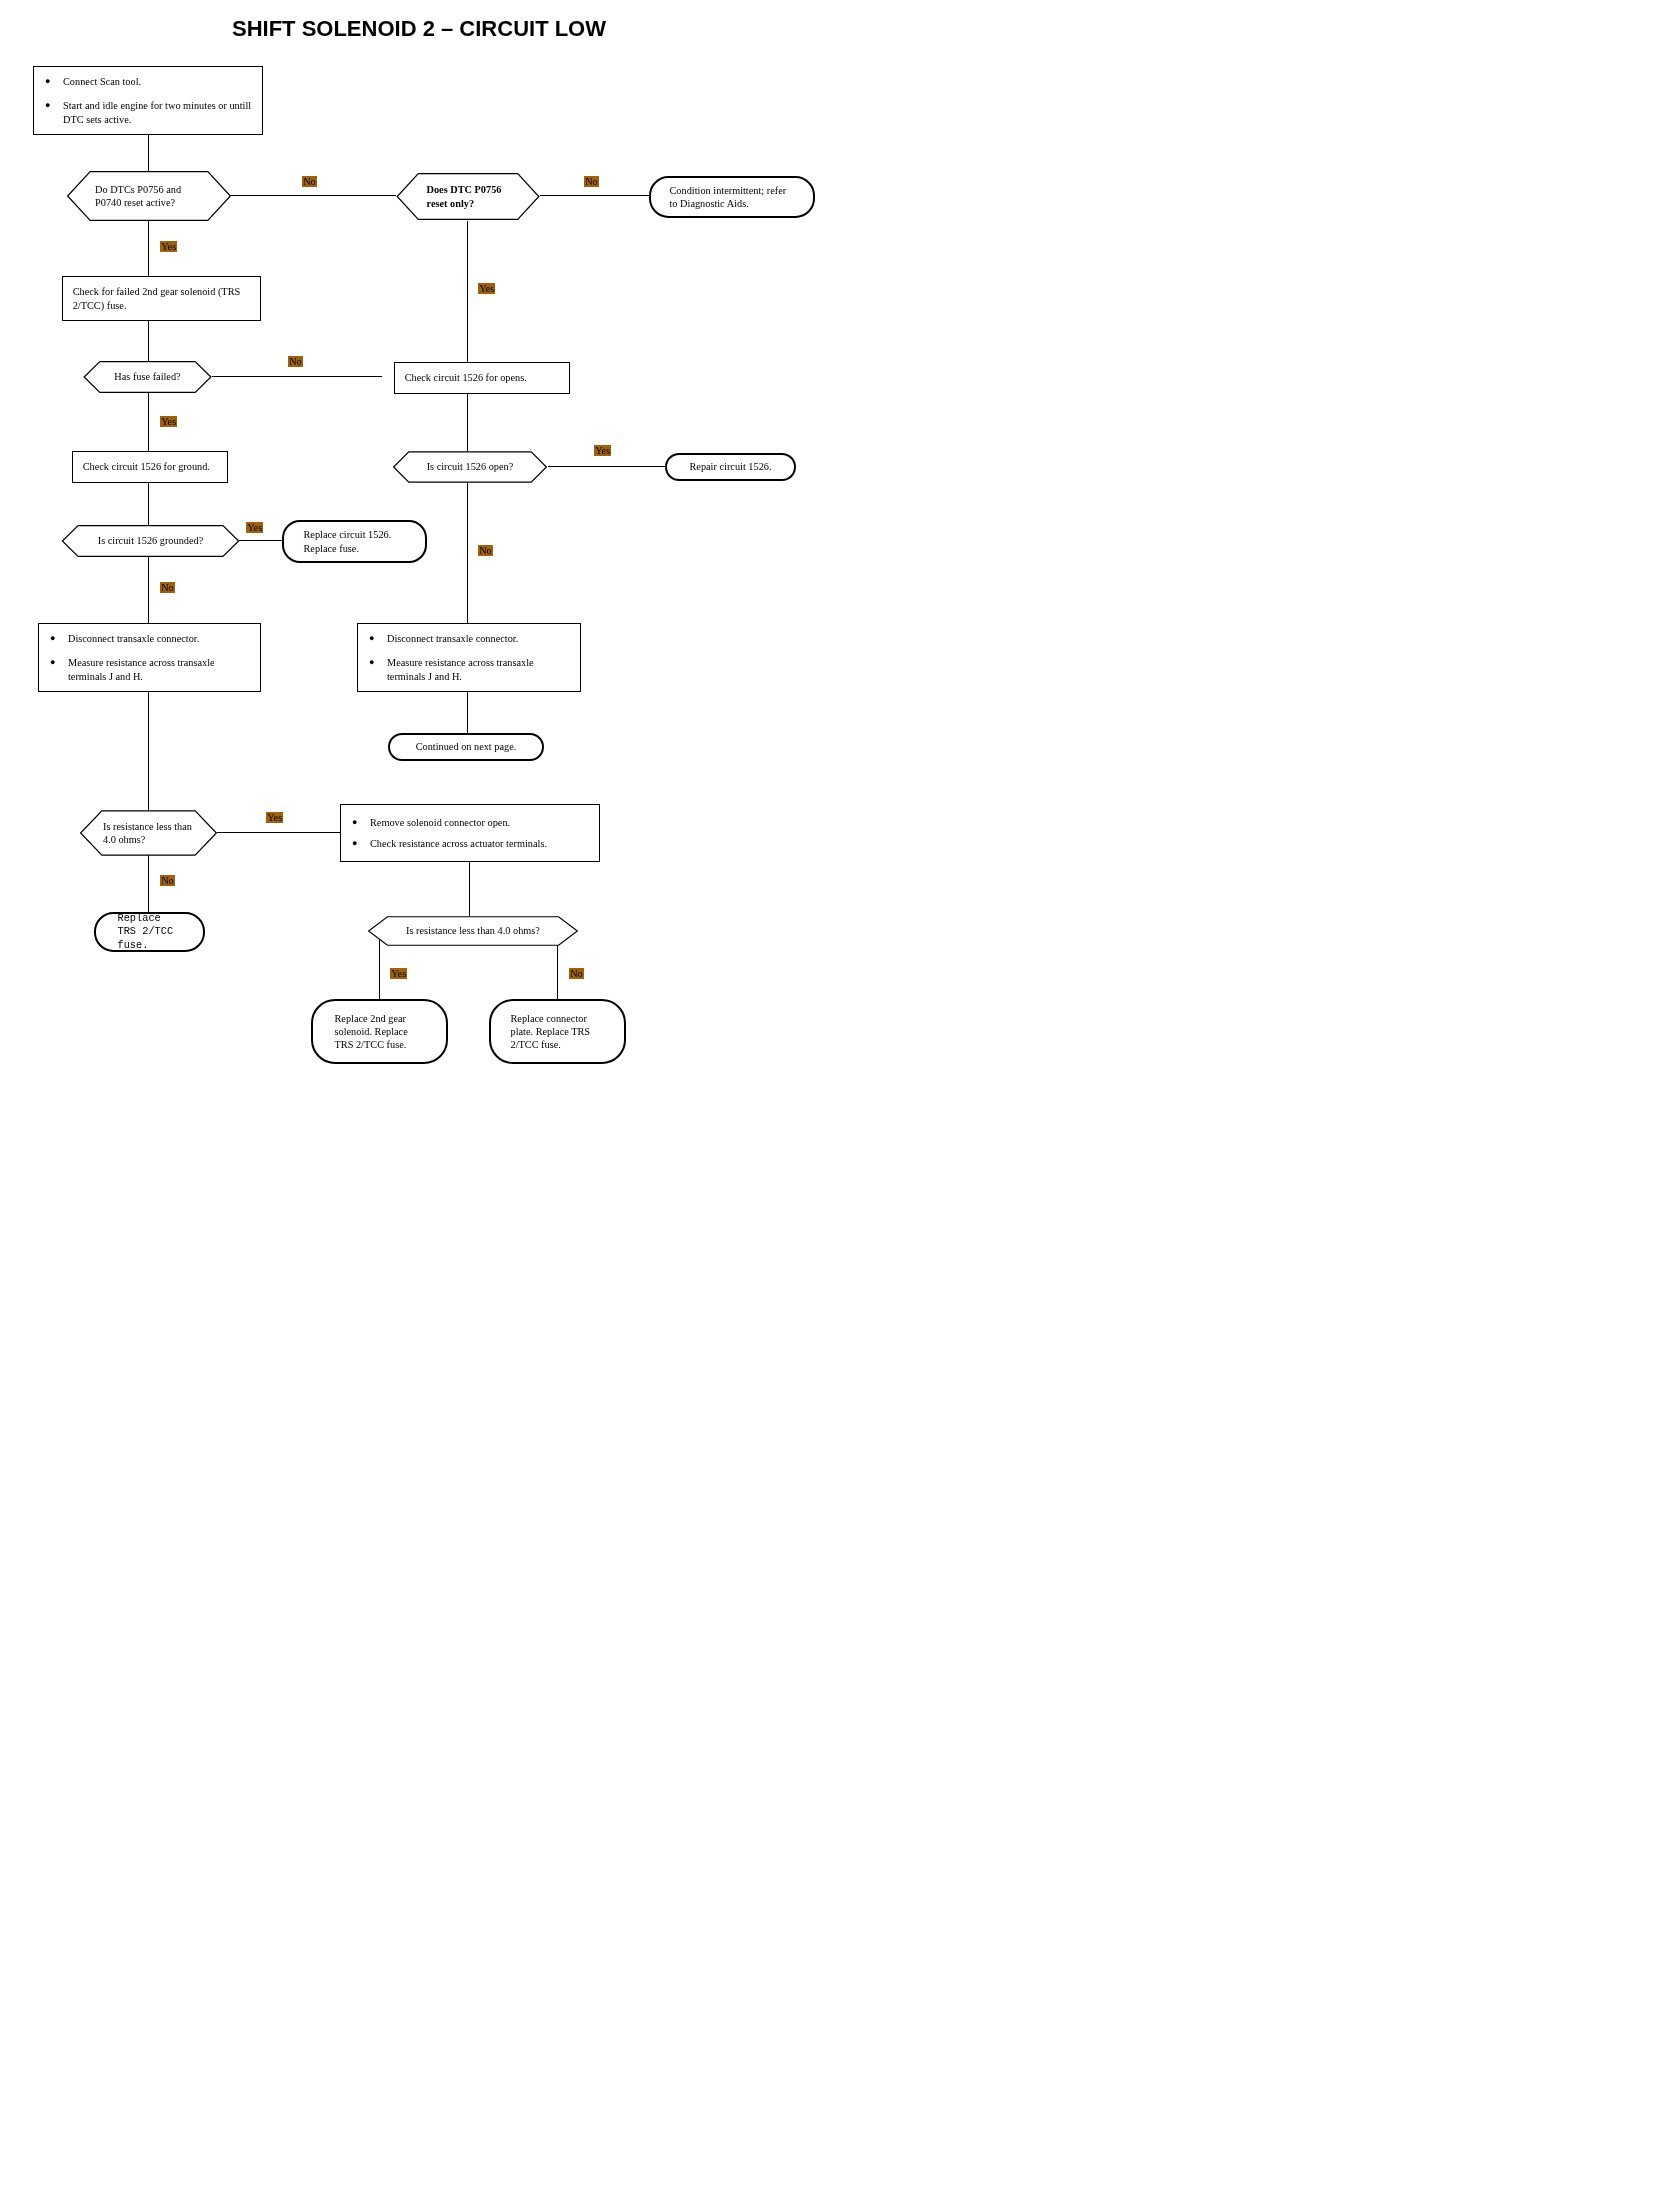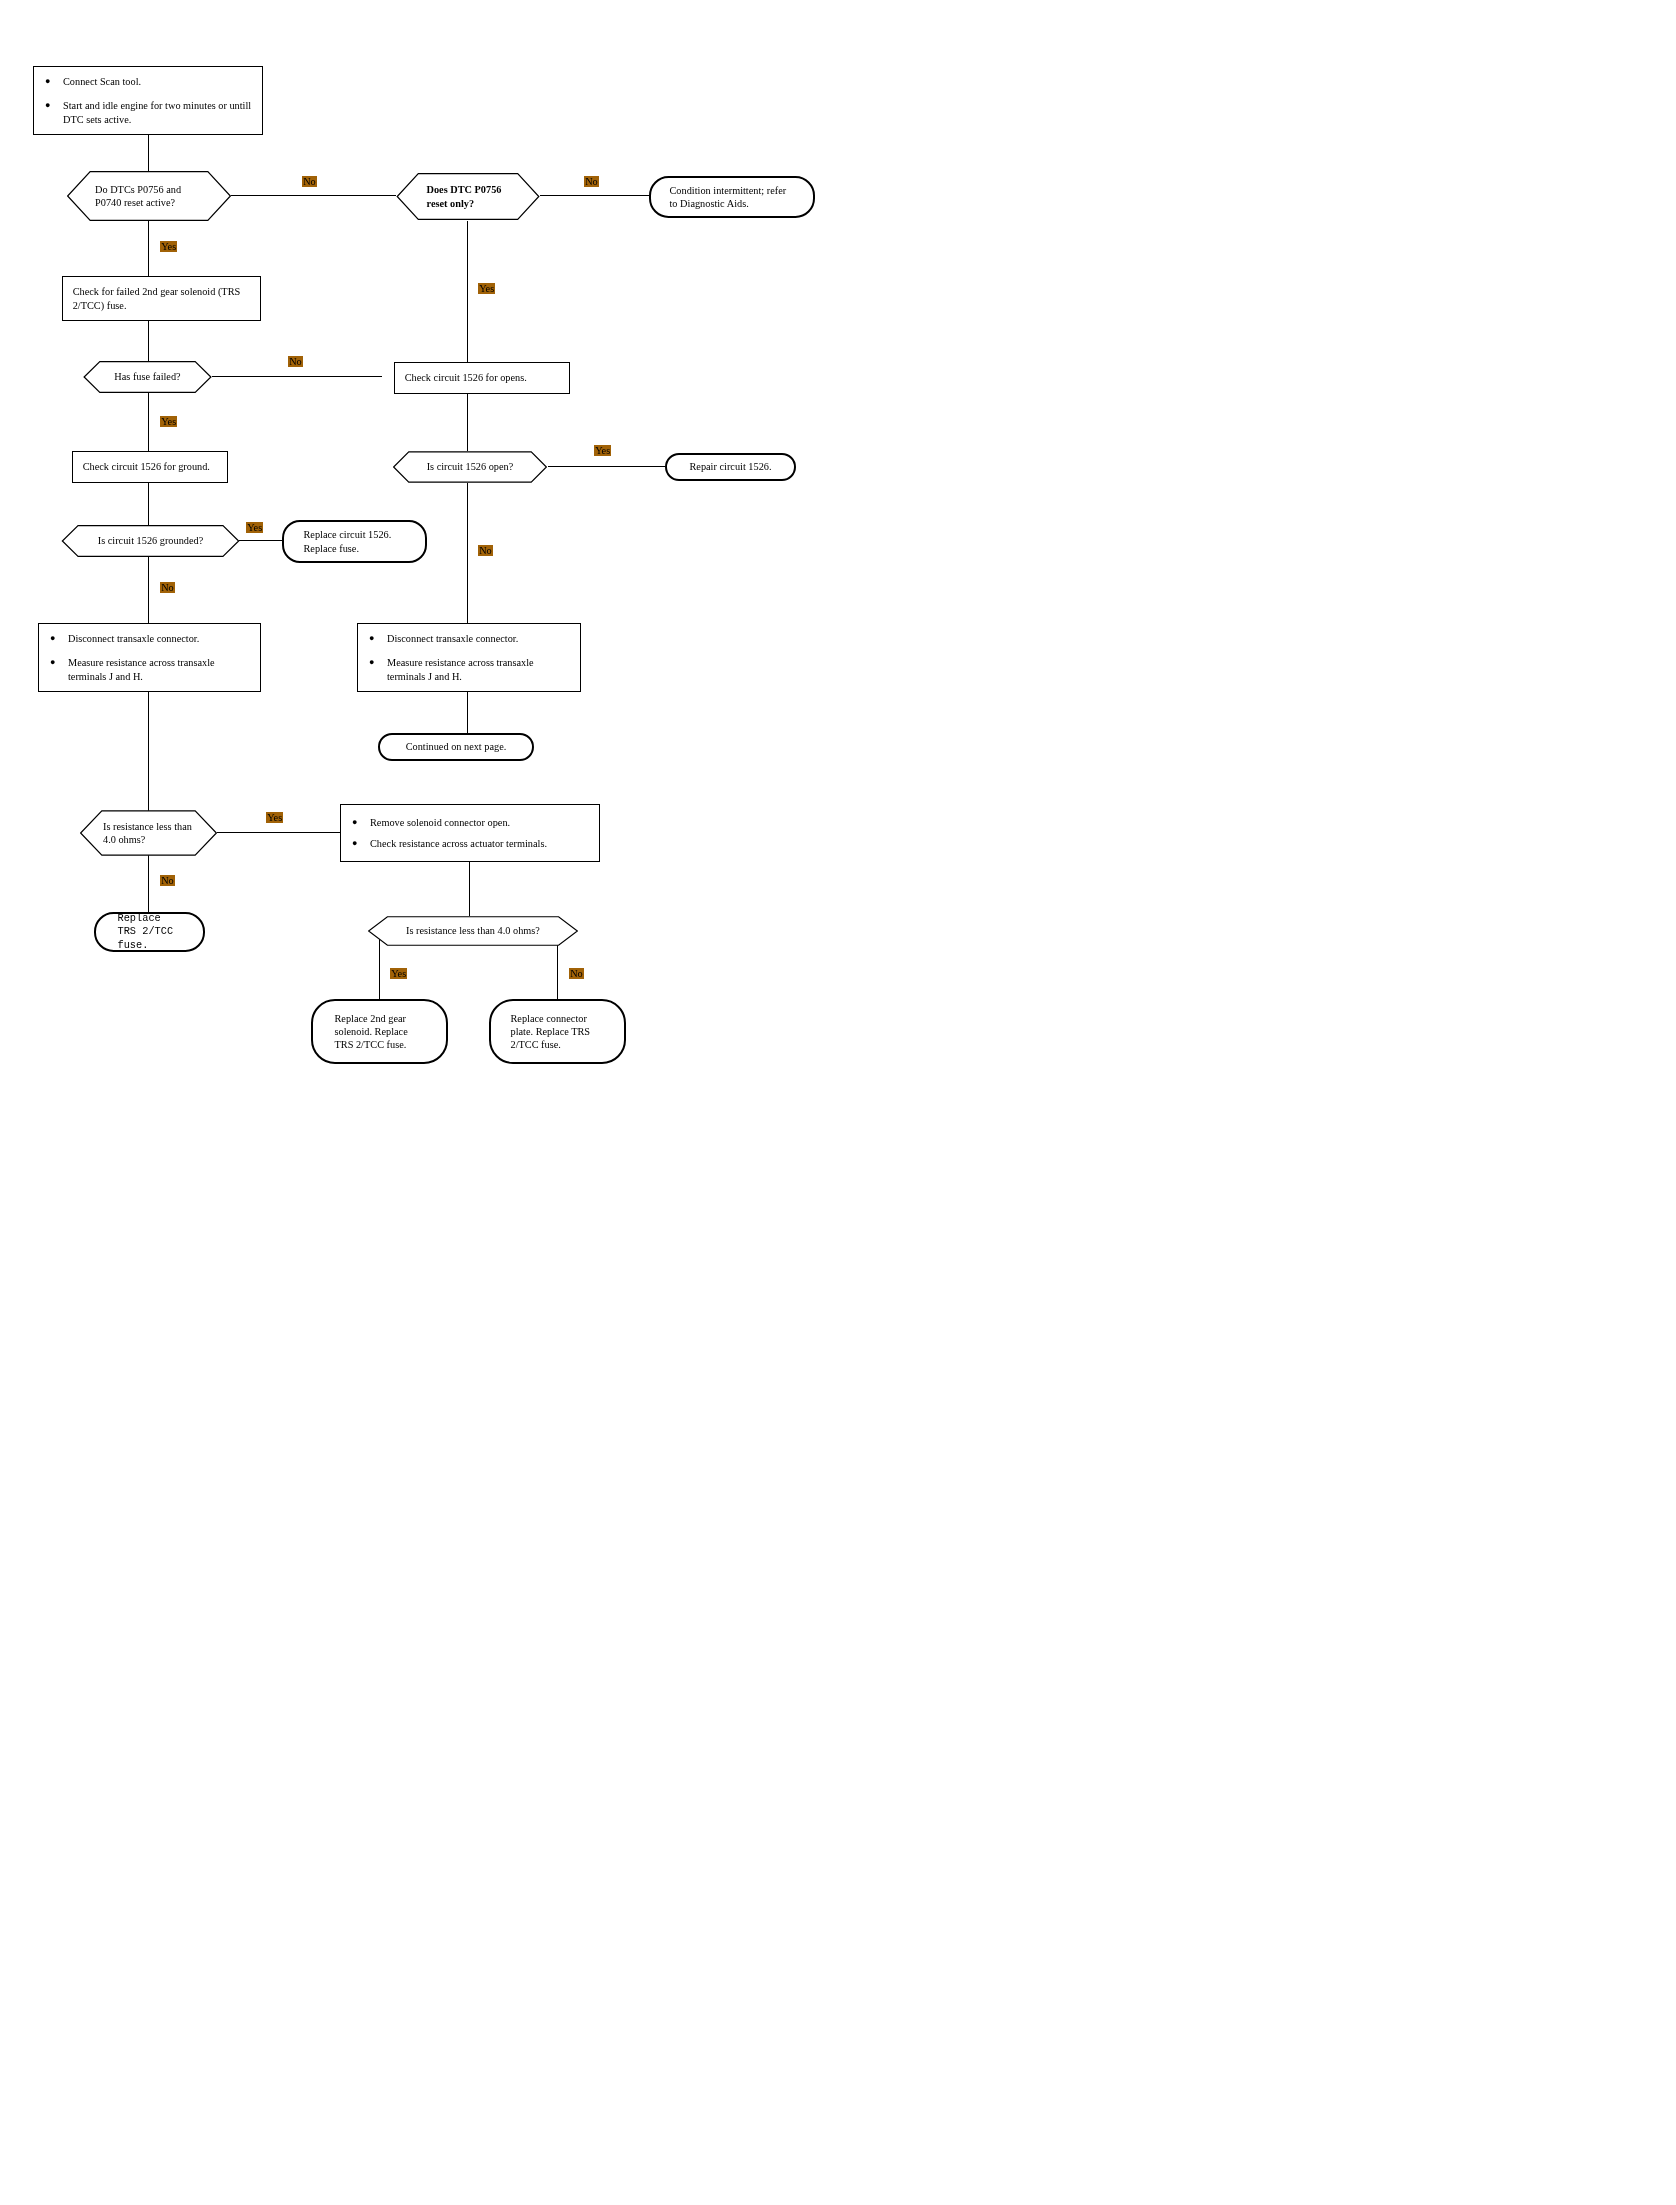--- a/index.html
+++ b/index.html
@@ -37,20 +37,21 @@
   .hexwrap svg { position:absolute; left:0; top:0; }
   .hextext { position:relative; z-index:2; }
   .elabel { position:absolute; z-index:3; font-size:10.3px; background:#a16207; padding:0 1.2px; }
   .ctr { text-align:center; }
 </style>
 </head>
 <body>
 
 <div class="page">
 
+  <div class="title">SHIFT SOLENOID 2 – CIRCUIT LOW</div>
 
   <div class="vline" style="left:148px; top:135px;  height:36px;"></div>
   <div class="hline" style="left:231px; top:195px;  width:165px;"></div>
   <div class="hline" style="left:540px; top:195px;  width:109px;"></div>
   <div class="vline" style="left:148px; top:221px;  height:56px;"></div>
   <div class="vline" style="left:467px; top:221px;  height:142px;"></div>
   <div class="vline" style="left:148px; top:321px;  height:41px;"></div>
   <div class="hline" style="left:212px; top:376px;  width:170px;"></div>
   <div class="vline" style="left:148px; top:393px;  height:58px;"></div>
   <div class="vline" style="left:467px; top:393px;  height:58px;"></div>
@@ -167,21 +168,21 @@
     <div class="brow">
       <span class="dot">●</span>
       <span class="btxt">Disconnect transaxle connector.</span>
     </div>
     <div class="brow">
       <span class="dot">●</span>
       <span class="btxt">Measure resistance across transaxle terminals J and H.</span>
     </div>
   </div>
 
-  <div class="node terminal" style="left:378px; top:733px; width:156px; height:28px; border-radius:14px;">
+  <div class="node terminal" style="left:388px; top:733px; width:156px; height:28px; border-radius:14px;">
     <div>Continued on next page.</div>
   </div>
 
   <div class="node hexwrap" style="left:80px; top:810px; width:137px; height:46px;">
     <svg width="137" height="46" viewBox="0 0 226 75">
       <polygon points="36,1 190,1 225,37.5 190,74 36,74 1,37.5" fill="#fff" stroke="#000" stroke-width="2"></polygon>
     </svg>
     <div class="hextext" style="width:91px;">Is resistance less than 4.0 ohms?</div>
   </div>
 

